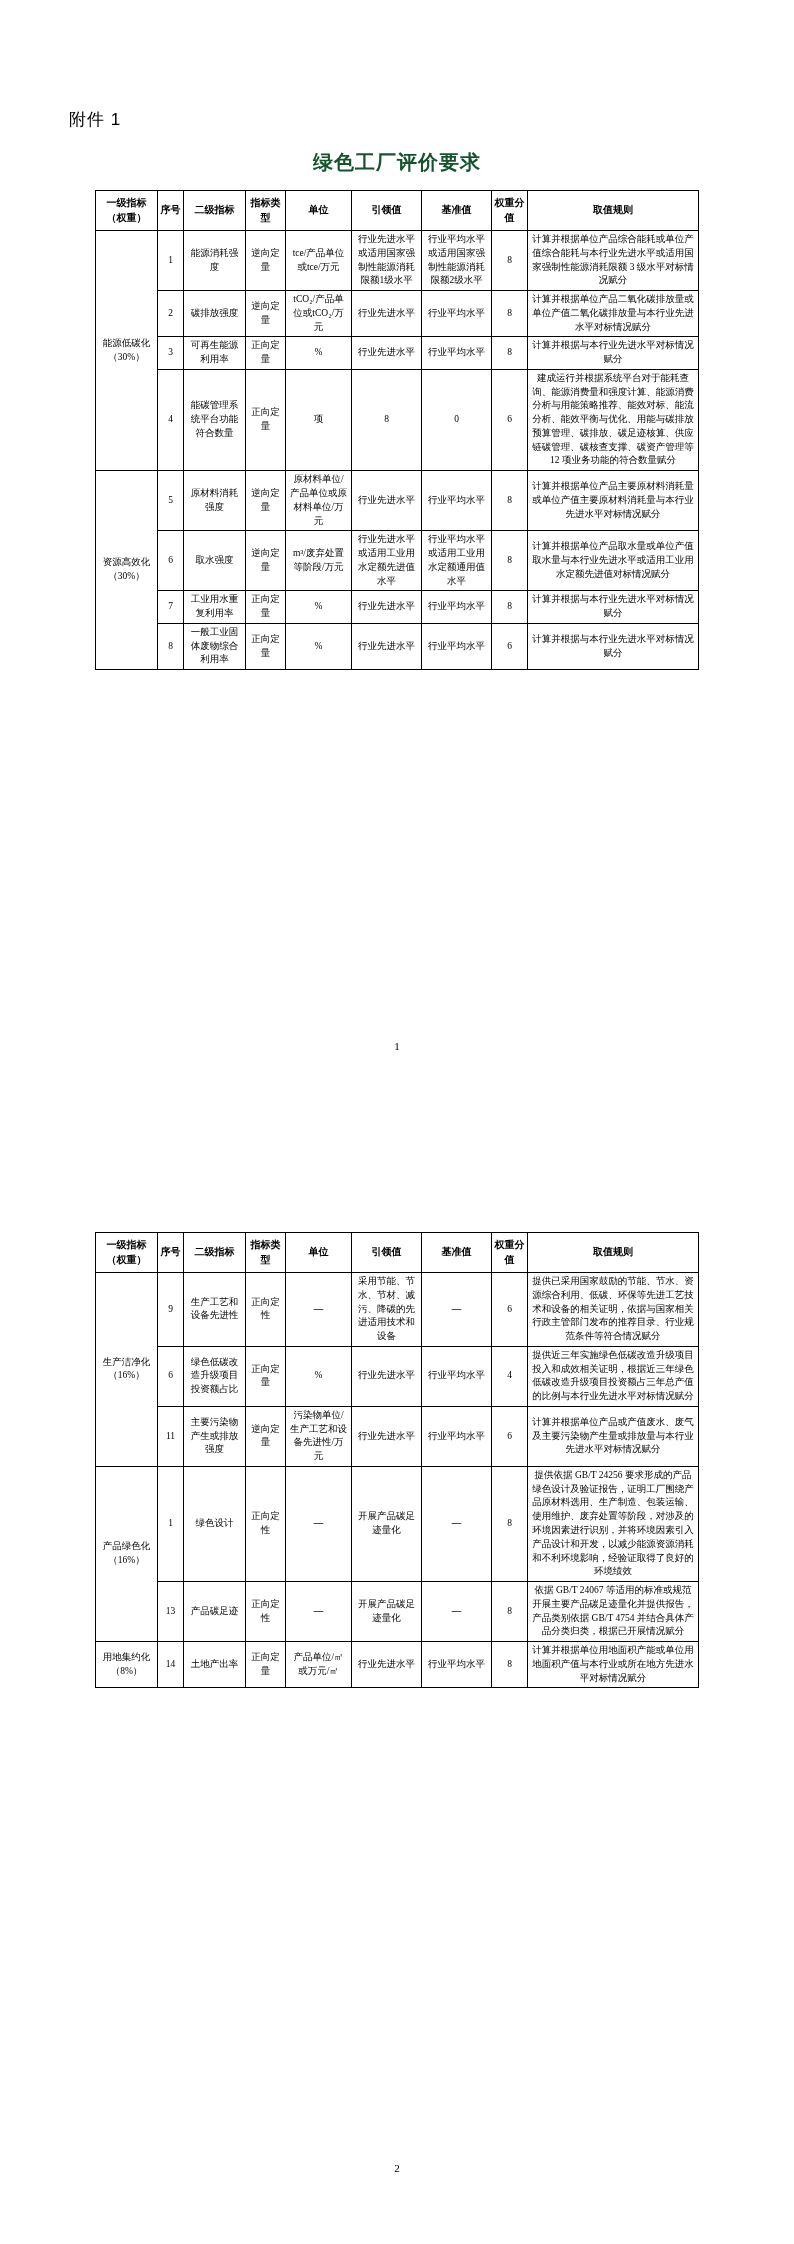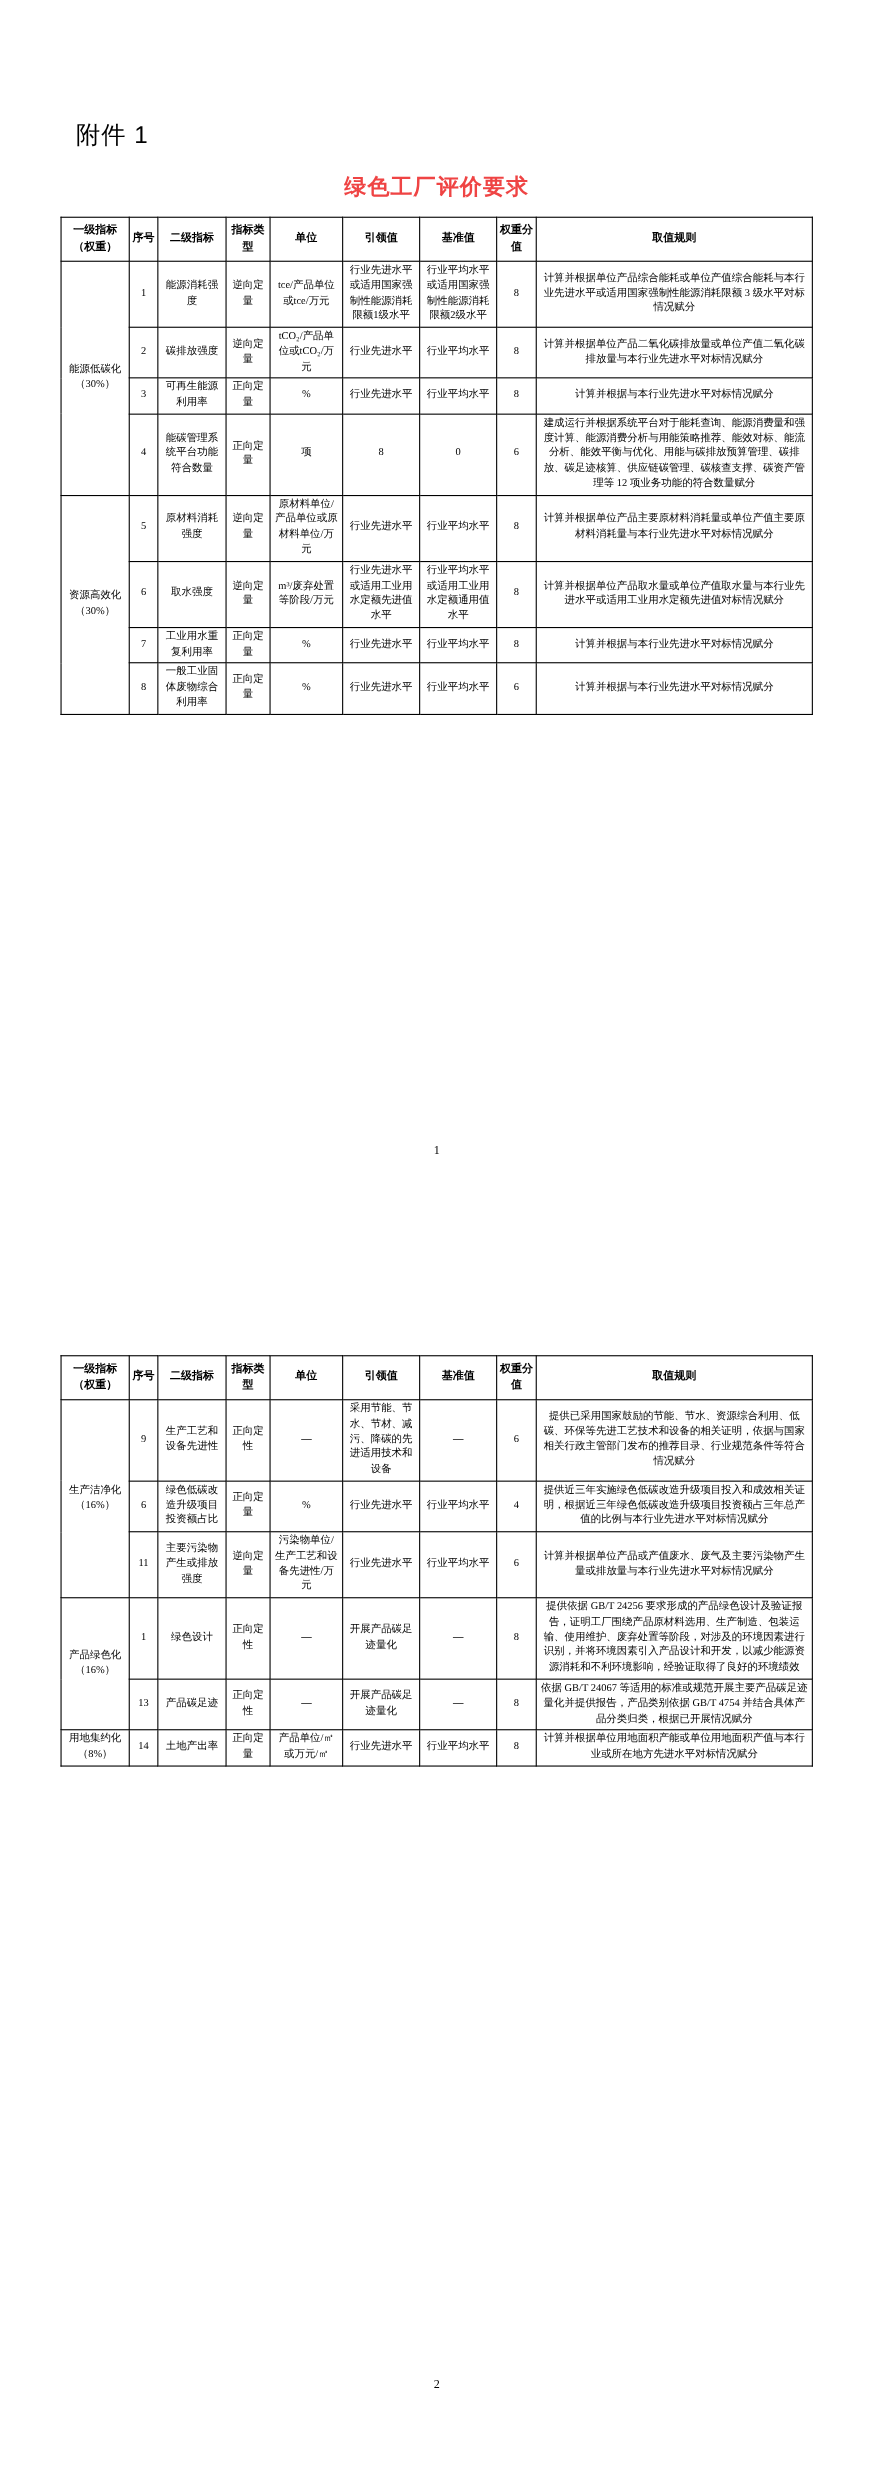--- a/index.html
+++ b/index.html
@@ -15,40 +15,40 @@
   }
   .page {
     width: 794px;
     position: relative;
     box-sizing: border-box;
   }
   .page-1 { height: 1122px; padding: 0 55px; }
   .page-2 { height: 1122px; padding: 0 55px; }
 
   .attachment-label {
-    font-size: 22px;
+    font-size: 17px;
     font-family: "Liberation Sans", "DejaVu Sans", sans-serif;
     font-weight: 400;
     padding-top: 108px;
     padding-left: 14px;
     letter-spacing: 1px;
   }
   .doc-title {
     text-align: center;
     font-size: 20px;
     font-weight: bold;
     font-family: "Liberation Serif", "DejaVu Serif", serif;
-    color: #ef4444;
+    color: #14532d;
     margin-top: 18px;
     letter-spacing: 1px;
   }
 
   table.req {
     border-collapse: collapse;
-    width: 684px;
+    width: 604px;
     margin: 0 auto;
     table-layout: fixed;
     margin-top: 14px;
   }
   .page-2 table.req { margin-top: 0; }
 
   table.req th, table.req td {
     border: 1px solid #000;
     font-size: 9.5px;
     line-height: 1.45;

